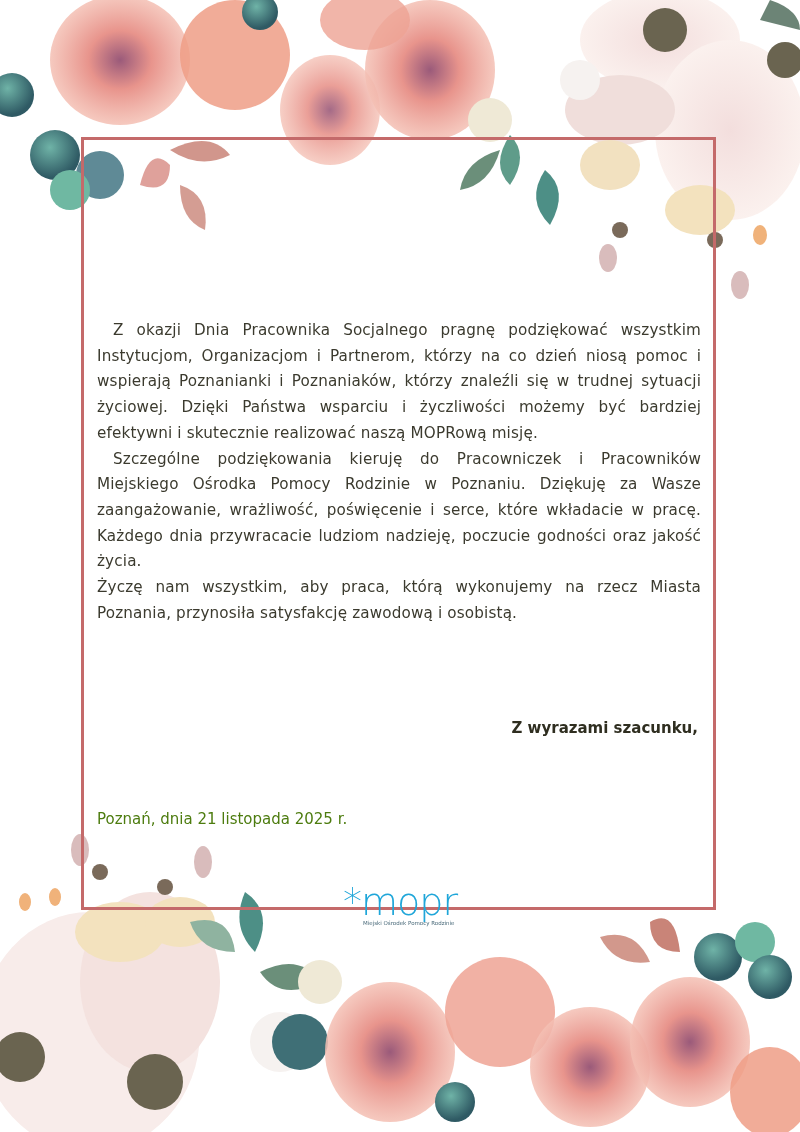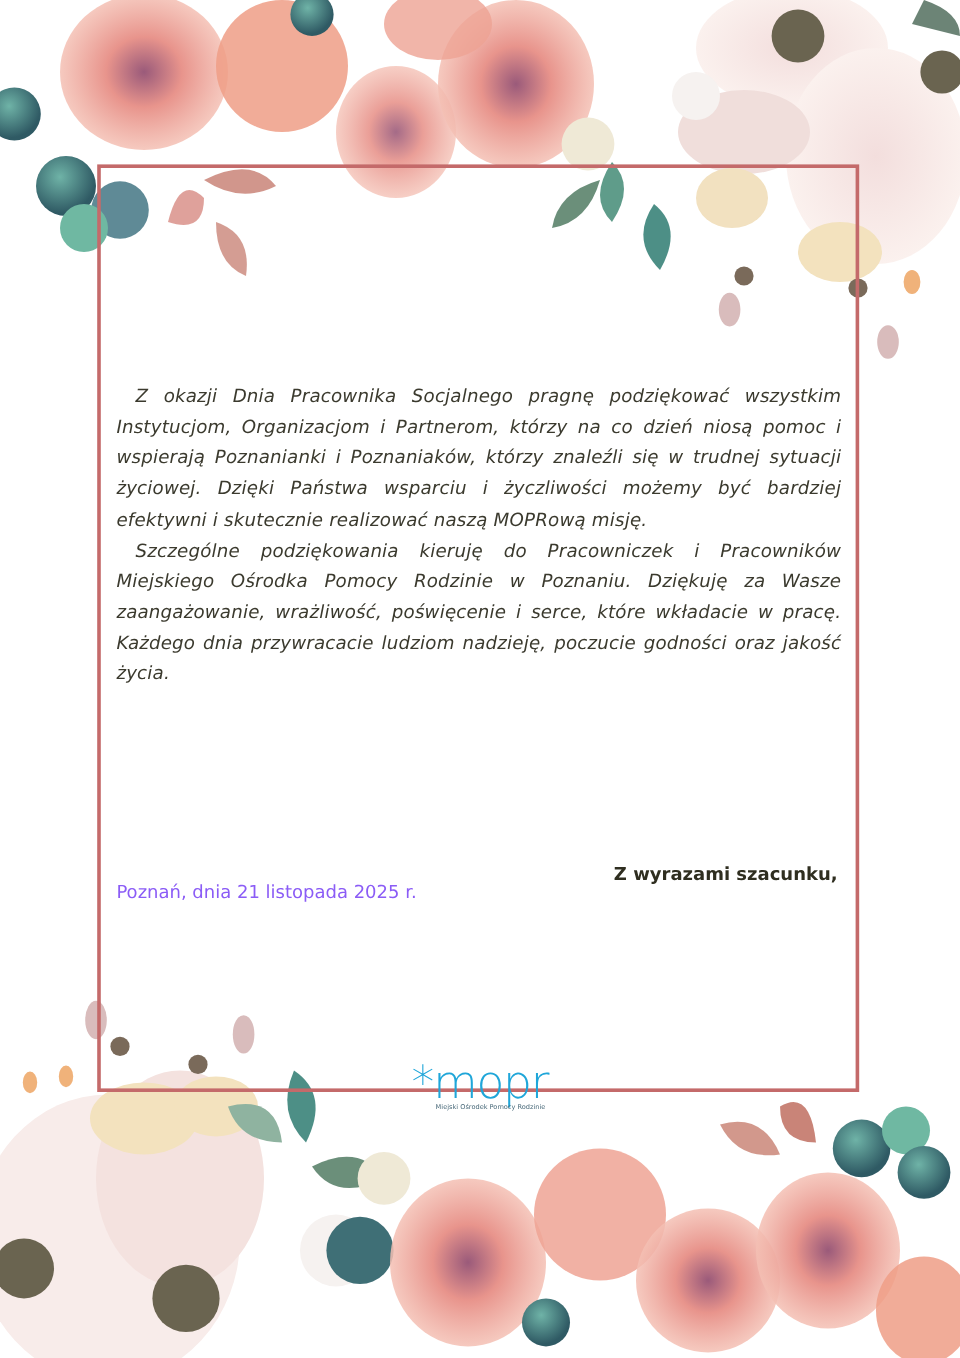--- a/index.html
+++ b/index.html
@@ -1,23 +1,23 @@
 <!DOCTYPE html>
 <html><head>
 <meta charset="utf-8">
 <style>
   html, body { margin:0; padding:0; }
   body { width:800px; height:1132px; position:relative; overflow:hidden; background:#ffffff; font-family:"DejaVu Sans", sans-serif; }
   .frame { position:absolute; left:81px; top:137px; width:635px; height:773px; border:3px solid #c46a6a; box-sizing:border-box; }
   .flowers svg { position:absolute; }
   .body-text { position:absolute; left:97px; top:318px; width:604px; font-size:15.2px; line-height:25.7px; color:#3b3a2e; letter-spacing:0.15px; }
-  .body-text p { margin:0; text-align:justify;font-style:italic; }
+  .body-text p { margin:0; text-align:justify; }
   .indent { text-indent:16px; }
   .sign { position:absolute; right:102px; top:716px; font-weight:bold; font-size:15px; line-height:25px; color:#2f2e20; }
-  .date { position:absolute; left:97px; top:734px; font-size:15px; color:#8b5cf6; }
+  .date { position:absolute; left:97px; top:810px; font-size:15px; color:#4d7c0f; }
   .logo { position:absolute; left:343px; top:886px; }
   .logo .mark { color:#1fa6d9; font-size:38px; font-family:"DejaVu Sans", sans-serif; line-height:32px; letter-spacing:-1px; font-weight:300; }
   .logo .sub { color:#4a6a7a; font-size:5.5px; margin-left:20px; margin-top:2px; }
 </style>
 </head>
 <body>
 
 <div class="flowers">
   <svg width="800" height="310" style="left:0;top:0">
     <defs>
@@ -98,20 +98,21 @@
     <circle cx="770" cy="175" r="22" fill="url(#berry)"></circle>
     <circle cx="455" cy="300" r="20" fill="url(#berry)"></circle>
   </svg>
 </div>
 
 <div class="frame"></div>
 
 <div class="body-text">
   <p class="indent">Z okazji Dnia Pracownika Socjalnego pragnę podziękować wszystkim Instytucjom, Organizacjom i Partnerom, którzy na co dzień niosą pomoc i wspierają Poznanianki i Poznaniaków, którzy znaleźli się w trudnej sytuacji życiowej. Dzięki Państwa wsparciu i życzliwości możemy być bardziej efektywni i skutecznie realizować naszą MOPRową misję.</p>
   <p class="indent">Szczególne podziękowania kieruję do Pracowniczek i Pracowników Miejskiego Ośrodka Pomocy Rodzinie w Poznaniu. Dziękuję za Wasze zaangażowanie, wrażliwość, poświęcenie i serce, które wkładacie w pracę. Każdego dnia przywracacie ludziom nadzieję, poczucie godności oraz jakość życia.</p>
+  <p>Życzę nam wszystkim, aby praca, którą wykonujemy na rzecz Miasta Poznania, przynosiła satysfakcję zawodową i osobistą.</p>
 </div>
 
 <div class="sign">
   <div>Z wyrazami szacunku,</div>
 </div>
 
 <div class="date">Poznań, dnia 21 listopada 2025 r.</div>
 
 <div class="logo">
   <div class="mark">*mopr</div>

